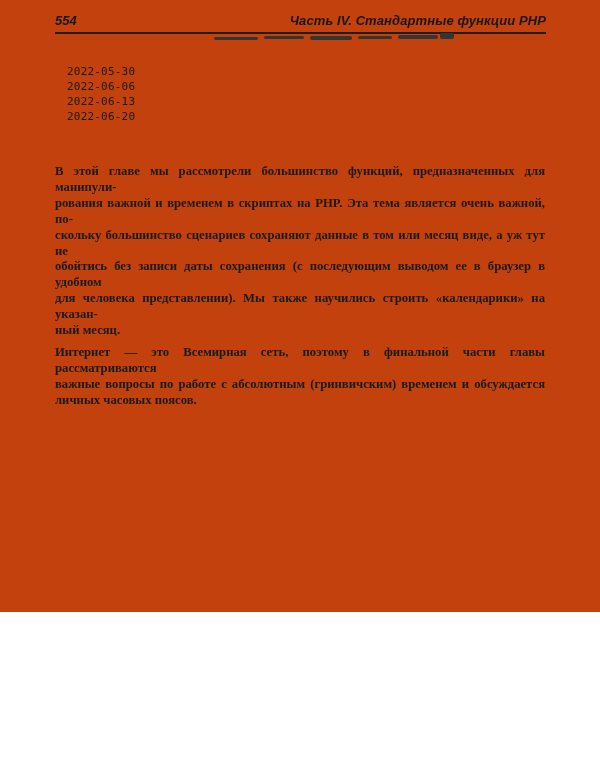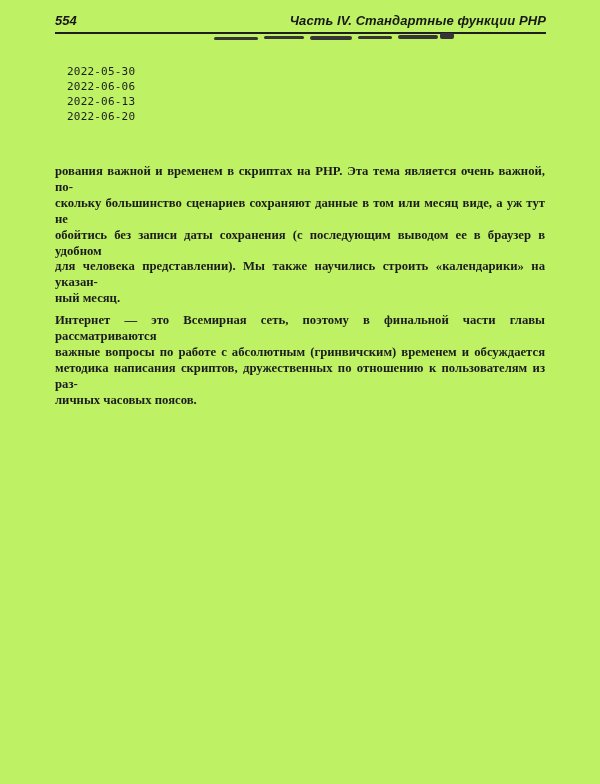--- a/index.html
+++ b/index.html
@@ -3,22 +3,22 @@
 <meta charset="utf-8">
 <style>
   html, body {
     margin: 0;
     padding: 0;
     background: #ffffff;
   }
   .page {
     position: relative;
     width: 600px;
-    height: 784px;
-    background: #bef264;
+    height: 612px;
+    background: #c2410c;
     overflow: hidden;
     font-family: "Liberation Serif", serif;
     color: #1c1c1c;
     text-decoration: underline;
   }
 
   
   .running-header {
     position: absolute;
     left: 55px;
@@ -121,30 +121,30 @@
     <div class="code-line">2022-05-30</div>
     <div class="code-line">2022-06-06</div>
     <div class="code-line">2022-06-13</div>
     <div class="code-line">2022-06-20</div>
   </div>
 
 
   <div class="body-text">
 
     <p>
+      <span class="tline">В этой главе мы рассмотрели большинство функций, предназначенных для манипули-</span>
       <span class="tline">рования важной и временем в скриптах на PHP. Эта тема является очень важной, по-</span>
       <span class="tline">скольку большинство сценариев сохраняют данные в том или месяц виде, а уж тут не</span>
       <span class="tline">обойтись без записи даты сохранения (с последующим выводом ее в браузер в удобном</span>
       <span class="tline">для человека представлении). Мы также научились строить «календарики» на указан-</span>
       <span class="tline last">ный месяц.</span>
     </p>
 
     <p>
       <span class="tline">Интернет — это Всемирная сеть, поэтому в финальной части главы рассматриваются</span>
       <span class="tline">важные вопросы по работе с абсолютным (гринвичским) временем и обсуждается</span>
-      <span class="tline">методика написания скриптов, дружественных по отношению к пользователям из раз-</span>
       <span class="tline last">личных часовых поясов.</span>
     </p>
 
 
   </div>
 
 </div>
 
 </body></html>

